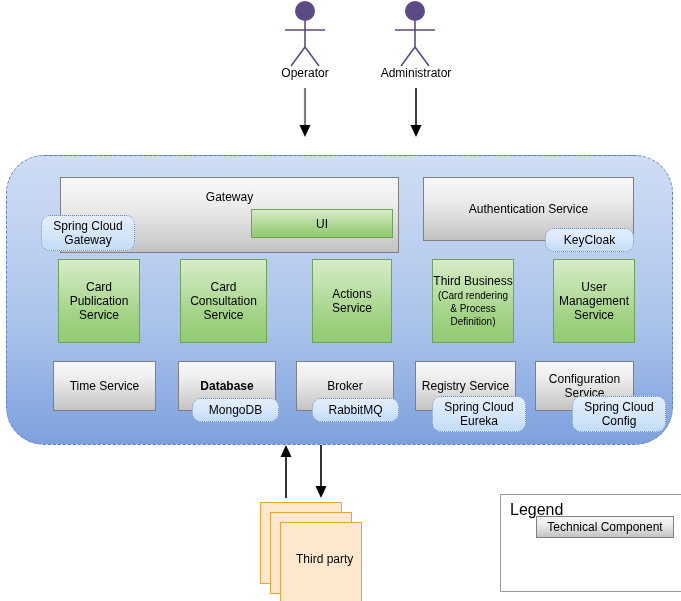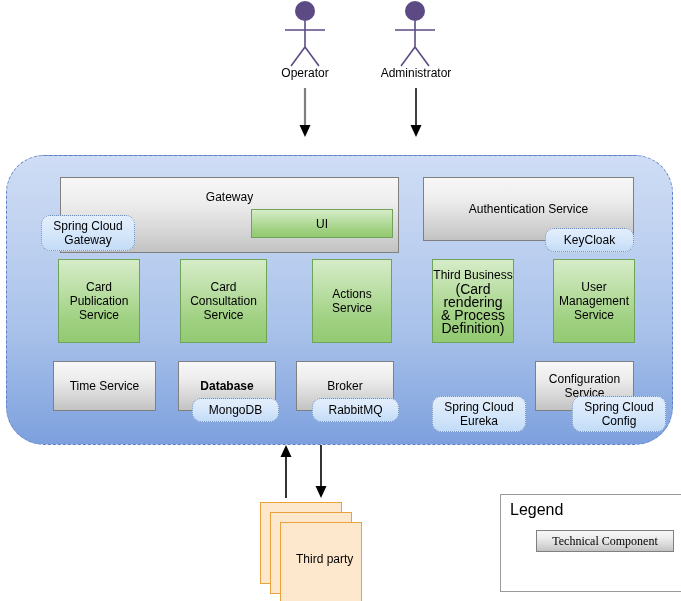--- a/index.html
+++ b/index.html
@@ -67,21 +67,21 @@
     background: linear-gradient(to bottom, #d6ecc8 0%, #c2e2ae 28%, #a0d182 72%, #93ca72 100%);
     display: flex;
     align-items: center;
     justify-content: center;
     text-align: center;
     font-size: 12px;
     line-height: 14px;
     color: #000;
   }
   .biz-box .sub {
-    font-size: 14px;
+    font-size: 10px;
     line-height: 13px;
     display: block;
   }
   .biz-box .main-t {
     display: block;
     font-size: 12px;
     line-height: 15px;
   }
 
   
@@ -135,24 +135,23 @@
     left: 35px;
     width: 136px;
     height: 20px;
     display: flex;
     align-items: center;
     justify-content: center;
     font-size: 12px;
     line-height: 14px;
   }
   .legend-swatch.tech {
-    top: 35px;
+    top: 21px;
     border: 1px solid #808080;
     background: linear-gradient(to bottom, #f7f7f7 0%, #ededed 35%, #d2d2d2 78%, #c2c2c2 100%);
-    font-family: Liberation Serif, serif;
   }
   .legend-swatch.biz {
     top: 59px;
     border: 1px solid #70a35a;
     background: linear-gradient(to bottom, #d6ecc8 0%, #c2e2ae 28%, #a0d182 72%, #93ca72 100%);
   }
   svg { display: block; }
 </style>
 </head>
 <body>
@@ -255,20 +254,23 @@
     <span>MongoDB</span>
   </div>
 
   <div class="tech-box" style="left:296px;top:361px;width:96px;height:48px;">
     <span>Broker</span>
   </div>
   <div class="badge" style="left:312px;top:398px;width:85px;height:22px;">
     <span>RabbitMQ</span>
   </div>
 
+  <div class="tech-box" style="left:415px;top:361px;width:99px;height:48px;">
+    <span>Registry Service</span>
+  </div>
   <div class="badge" style="left:432px;top:396px;width:92px;height:34px;flex-direction:column;">
     <span>Spring Cloud</span>
     <span>Eureka</span>
   </div>
 
   <div class="tech-box" style="left:535px;top:361px;width:97px;height:48px;flex-direction:column;">
     <span>Configuration</span>
     <span>Service</span>
   </div>
   <div class="badge" style="left:572px;top:396px;width:92px;height:34px;flex-direction:column;">

